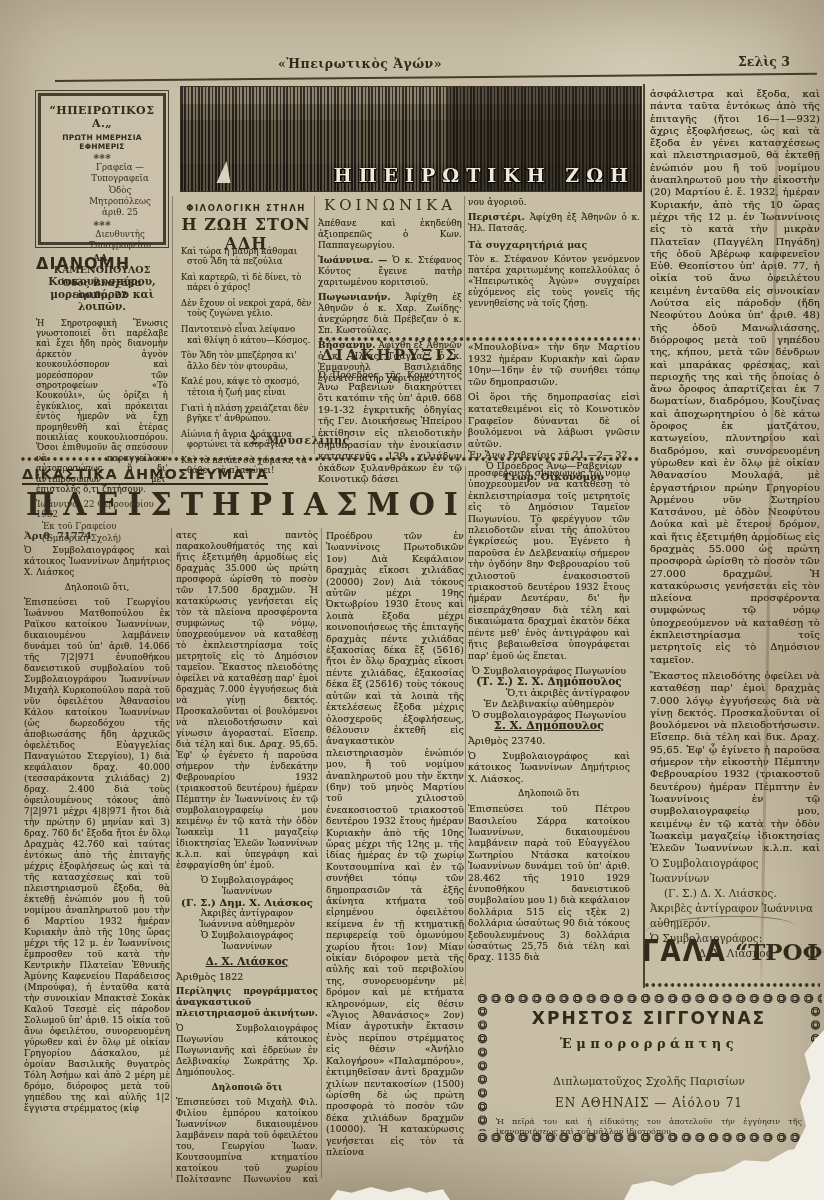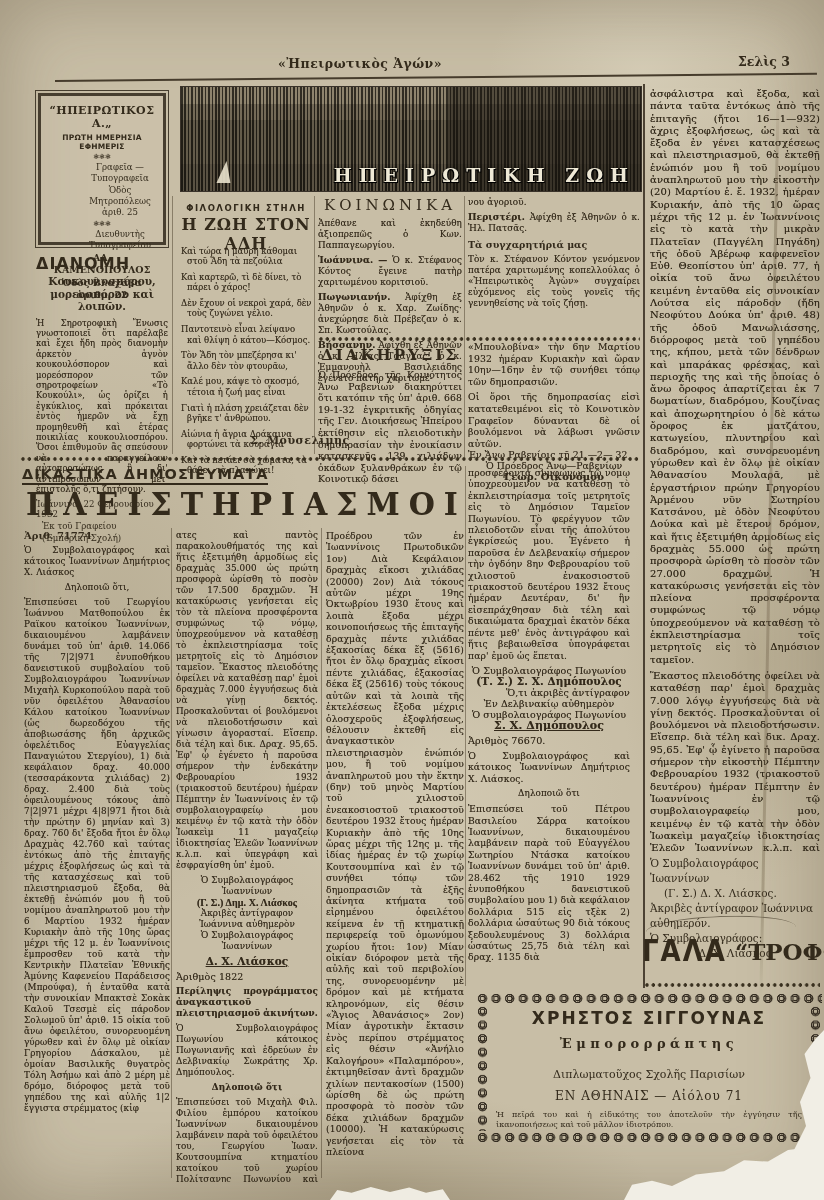--- a/index.html
+++ b/index.html
@@ -88,21 +88,21 @@
   .adbox{left:476px;top:992px;width:346px;height:152px;}
   .ring-h{position:absolute;left:0;right:0;height:13px;
     background-image:radial-gradient(circle 4.4px at 6.5px 6.5px, transparent 1.5px, #352d22 1.9px 2.8px, transparent 3.2px, #352d22 3.5px 4.4px, transparent 4.9px);
     background-size:13.6px 13px;background-repeat:repeat-x;}
   .ring-v{position:absolute;top:13px;bottom:13px;width:13px;
     background-image:radial-gradient(circle 4.4px at 6.5px 6.5px, transparent 1.5px, #352d22 1.9px 2.8px, transparent 3.2px, #352d22 3.5px 4.4px, transparent 4.9px);
     background-size:13px 13.6px;background-repeat:repeat-y;}
   .ad-inner{position:absolute;left:20px;right:20px;top:16px;text-align:center;}
   .ad-name{font:bold 17px "DejaVu Sans",sans-serif;letter-spacing:2px;}
   .ad-role{font:bold 13px "DejaVu Serif",serif;letter-spacing:4.5px;margin-top:8px;}
-  .ad-cred{font:11px "DejaVu Serif",serif;margin-top:17px;}
+  .ad-cred{font:11px "DejaVu Serif",serif;margin-top:24px;}
   .ad-addr{font:12px "DejaVu Serif",serif;letter-spacing:1px;margin-top:8px;}
   .ad-tag{font:8px/10px "DejaVu Serif",serif;text-align:justify;margin-top:7px;}
   
   .tear-br{left:624px;top:1136px;width:200px;height:64px;background:#f1eee5;
     clip-path:polygon(100% 0,100% 100%,0 100%,4% 76%,14% 70%,24% 78%,36% 60%,50% 55%,60% 38%,72% 40%,82% 22%,92% 18%);}
   .tear-rs{left:794px;top:1030px;width:30px;height:120px;background:#f1eee5;
     clip-path:polygon(100% 0,100% 100%,0 100%,40% 80%,20% 60%,55% 40%,35% 20%,70% 8%);}
   .tear-b2{left:330px;top:1182px;width:120px;height:18px;background:#efece2;
     clip-path:polygon(0 100%,100% 100%,94% 40%,80% 60%,66% 30%,50% 55%,34% 28%,18% 60%,6% 45%);}
   .crease{left:768px;top:95px;width:3px;height:905px;
@@ -199,21 +199,21 @@
   <div class="abs" style="left:24px;top:530px;width:146px;height:652px;overflow:hidden;">
     <div class="c-num">Ἀριθ. 71774</div>
     <div class="bt">Ὁ Συμβολαιογράφος καὶ κάτοικος Ἰωαννίνων Δημήτριος Χ. Λιάσκος</div>
     <div class="bt ctr gap">Δηλοποιῶ ὅτι,</div>
     <div class="bt gap">Ἐπισπεύσει τοῦ Γεωργίου Ἰωάννου Ματθοπούλου ἐκ Ραϊκου κατοίκου Ἰωαννίνων, δικαιουμένου λαμβάνειν δυνάμει τοῦ ὑπ' ἀριθ. 14.066 τῆς 7|2|971 ἐνυποθήκου δανειστικοῦ συμβολαίου τοῦ Συμβολαιογράφου Ἰωαννίνων Μιχαὴλ Κυρκοπούλου παρὰ τοῦ νῦν ὀφειλέτου Ἀθανασίου Κάλου κατοίκου Ἰωαννίνων (ὡς δωρεοδόχου τῆς ἀποβιωσάσης ἤδη ἀρχικῶς ὀφελέτιδος Εὐαγγελίας Παναγιώτου Στεργίου), 1) διὰ κεφάλαιον δραχ. 40.000 (τεσσαράκοντα χιλιάδας) 2) δραχ. 2.400 διὰ τοὺς ὀφειλουμένους τόκους ἀπὸ 7|2|971 μέχρι 4|8|971 ἤτοι διὰ τὴν πρώτην 6) μηνίαν καὶ 3) δραχ. 760 δι' ἔξοδα ἤτοι ἐν ὅλῳ Δραχμὰς 42.760 καὶ ταύτας ἐντόκως ἀπὸ τῆς ἐπιταγῆς μέχρις ἐξοφλήσεως ὡς καὶ τὰ τῆς κατασχέσεως καὶ τοῦ πλειστηριασμοῦ ἔξοδα, θὰ ἐκτεθῇ ἐνώπιόν μου ἢ τοῦ νομίμου ἀναπληρωτοῦ μου τὴν 6 Μαρτίου 1932 ἡμέραν Κυριακὴν ἀπὸ τῆς 10ης ὥρας μέχρι τῆς 12 μ. ἐν Ἰωαννίνοις ἔμπροσθεν τοῦ κατὰ τὴν Κεντρικὴν Πλατεῖαν Ἐθνικῆς Ἀμύνης Καφενείου Παράδεισος (Μπρούφα), ἡ ἐνταῦθα κατὰ τὴν συνοικίαν Μπακτσὲ Σοκὰκ Καλοῦ Τσεσμὲ εἰς πάροδον Σολωμοῦ ὑπ' ἀριθ. 15 οἰκία τοῦ ἄνω ὀφειλέτου, συνορευομένη γύρωθεν καὶ ἐν ὅλῳ μὲ οἰκίαν Γρηγορίου Δάσκαλου, μὲ ὁμοίαν Βασιλικῆς θυγατρὸς Τόλη Ἀσήμω καὶ ἀπὸ 2 μέρη μὲ δρόμο, διόροφος μετὰ τοῦ γηπέδου της καὶ αὐλῆς 1|2 ἔγγιστα στρέμματος (κἰφ</div>
   </div>
 
   <div class="abs" style="left:176px;top:530px;width:142px;height:652px;overflow:hidden;">
     <div class="bt">ατες καὶ παντὸς παρακολουθήματός της καὶ ἥτις ἐξετιμήθη ἁρμοδίως εἰς δραχμὰς 35.000 ὡς πρώτη προσφορὰ ὡρίσθη τὸ ποσὸν τῶν 17.500 δραχμῶν. Ἡ κατακύρωσις γενήσεται εἰς τὸν τὰ πλείονα προσφέροντα συμφώνως τῷ νόμῳ, ὑποχρεούμενον νὰ καταθέσῃ τὸ ἐκπλειστηρίασμα τοῖς μετρητοῖς εἰς τὸ Δημόσιον ταμεῖον. Ἕκαστος πλειοδότης ὀφείλει νὰ καταθέσῃ παρ' ἐμοὶ δραχμὰς 7.000 ἐγγυήσεως διὰ νὰ γίνῃ δεκτός. Προσκαλοῦνται οἱ βουλόμενοι νὰ πλειοδοτήσωσιν καὶ γίνωσιν ἀγορασταί. Εἴσεπρ. διὰ τέλη καὶ δικ. Δραχ. 95,65. Ἐφ' ᾧ ἐγένετο ἡ παροῦσα σήμερον τὴν ἑνδεκάτην Φεβρουαρίου 1932 (τριακοστοῦ δευτέρου) ἡμέραν Πέμπτην ἐν Ἰωαννίνοις ἐν τῷ συμβολαιογραφείῳ μου κειμένῳ ἐν τῷ κατὰ τὴν ὁδὸν Ἰωακεὶμ 11 μαγαζείῳ ἰδιοκτησίας Ἐλεῶν Ἰωαννίνων κ.λ.π. καὶ ὑπεγράφη καὶ ἐσφραγίσθη ὑπ' ἐμοῦ.</div>
     <div class="bt ctr gap">Ὁ Συμβολαιογράφος Ἰωαννίνων</div>
-    <div class="bt ctr b" style="font-size:10px;font-family:Liberation Serif, serif;">(Γ. Σ.) Δημ. Χ. Λιάσκος</div>
+    <div class="bt ctr b" style="font-size:10px;">(Γ. Σ.) Δημ. Χ. Λιάσκος</div>
     <div class="bt ctr">Ἀκριβὲς ἀντίγραφον</div>
     <div class="bt ctr">Ἰωάννινα αὐθημερὸν</div>
     <div class="bt ctr">Ὁ Συμβολαιογράφος Ἰωαννίνων</div>
     <div class="bt ctr b u gap" style="font-size:10.5px;">Δ. Χ. Λιάσκος</div>
     <div class="bt gap" style="font-size:9.5px;">Ἀριθμὸς 1822</div>
     <div class="bt b gap">Περίληψις προγράμματος ἀναγκαστικοῦ πλειστηριασμοῦ ἀκινήτων.</div>
     <div class="bt gap">Ὁ Συμβολαιογράφος Πωγωνίου κάτοικος Πωγωνιανῆς καὶ ἑδρεύων ἐν Δελβινακίῳ Σωκράτης Χρ. Δημόπουλος.</div>
     <div class="bt ctr b gap">Δηλοποιῶ ὅτι</div>
     <div class="bt gap">Ἐπισπεύσει τοῦ Μιχαὴλ Φιλ. Φιλίου ἐμπόρου κατοίκου Ἰωαννίνων δικαιουμένου λαμβάνειν παρὰ τοῦ ὀφειλέτου του, Γεωργίου Ἰωαν. Κουτσουμπίνα κτηματίου κατοίκου τοῦ χωρίου Πολίτσανης Πωγωνίου καὶ διαμένοντος εἰς Ἁγίους Σαράντα Ἀλβανίας, δυνάμει τῆς ὑπ' ἀριθ. 932)1930 ἀποφάσεως τοῦ</div>
   </div>
@@ -223,21 +223,21 @@
   </div>
 
   <div class="abs" style="left:468px;top:467px;width:162px;height:520px;overflow:hidden;">
     <div class="bt" style="font-size:9.2px;line-height:11.4px;">προσφέροντα συμφώνως τῷ νόμῳ ὑποχρεούμενον νὰ καταθέσῃ τὸ ἐκπλειστηρίασμα τοῖς μετρητοῖς εἰς τὸ Δημόσιον Ταμεῖον Πωγωνίου. Τὸ φερέγγυον τῶν πλειοδοτῶν εἶναι τῆς ἀπολύτου ἐγκρίσεώς μου. Ἐγένετο ἡ παροῦσα ἐν Δελβενακίῳ σήμερον τὴν ὀγδόην 8ην Φεβρουαρίου τοῦ χιλιοστοῦ ἐνακοσιοστοῦ τριακοστοῦ δευτέρου 1932 ἔτους ἡμέραν Δευτέραν, δι' ἣν εἰσεπράχθησαν διὰ τέλη καὶ δικαιώματα δραχμαὶ ἑκατὸν δέκα πέντε μεθ' ἑνὸς ἀντιγράφου καὶ ἥτις βεβαιωθεῖσα ὑπογράφεται παρ' ἐμοῦ ὡς ἕπεται.</div>
     <div class="bt ctr gap" style="font-size:9.5px;">Ὁ Συμβολαιογράφος Πωγωνίου</div>
     <div class="bt ctr b" style="font-size:10.5px;">(Τ. Σ.) Σ. Χ. Δημόπουλος</div>
     <div class="bt ctr" style="font-size:9.5px;text-align:right;">Ὅ,τι ἀκριβὲς ἀντίγραφον</div>
     <div class="bt ctr" style="font-size:9.5px;">Ἐν Δελβινακίῳ αὐθημερὸν</div>
     <div class="bt ctr" style="font-size:9.5px;">Ὁ συμβολαιογράφος Πωγωνίου</div>
     <div class="bt ctr b u" style="font-size:11px;">Σ. Χ. Δημόπουλος</div>
-    <div class="bt gap" style="font-size:9.6px;">Ἀριθμὸς 76670.</div>
+    <div class="bt gap" style="font-size:9.6px;">Ἀριθμὸς 23740.</div>
     <div class="bt gap" style="font-size:9.2px;line-height:11.4px;">Ὁ Συμβολαιογράφος καὶ κάτοικος Ἰωαννίνων Δημήτριος Χ. Λιάσκος.</div>
     <div class="bt ctr gap">Δηλοποιῶ ὅτι</div>
     <div class="bt gap" style="font-size:9.2px;line-height:11.4px;">Ἐπισπεύσει τοῦ Πέτρου Βασιλείου Σάρρα κατοίκου Ἰωαννίνων, δικαιουμένου λαμβάνειν παρὰ τοῦ Εὐαγγέλου Σωτηρίου Ντάσκα κατοίκου Ἰωαννίνων δυνάμει τοῦ ὑπ' ἀριθ. 28.462 τῆς 1910 1929 ἐνυποθήκου δανειστικοῦ συμβολαίου μου 1) διὰ κεφάλαιον δολλάρια 515 εἰς τξὲκ 2) δολλάρια ὡσαύτως 90 διὰ τόκους ξεδουλευμένους 3) δολλάρια ὡσαύτως 25,75 διὰ τέλη καὶ δραχ. 1135 διὰ</div>
   </div>
 
   <div class="abs vr" style="left:172px;top:196px;height:258px;"></div>
   <div class="abs vr" style="left:314px;top:196px;height:258px;"></div>
   <div class="abs vr" style="left:464px;top:196px;height:262px;"></div>
   <div class="abs vr" style="left:171px;top:528px;height:650px;"></div>
   <div class="abs vr" style="left:321px;top:528px;height:650px;"></div>

